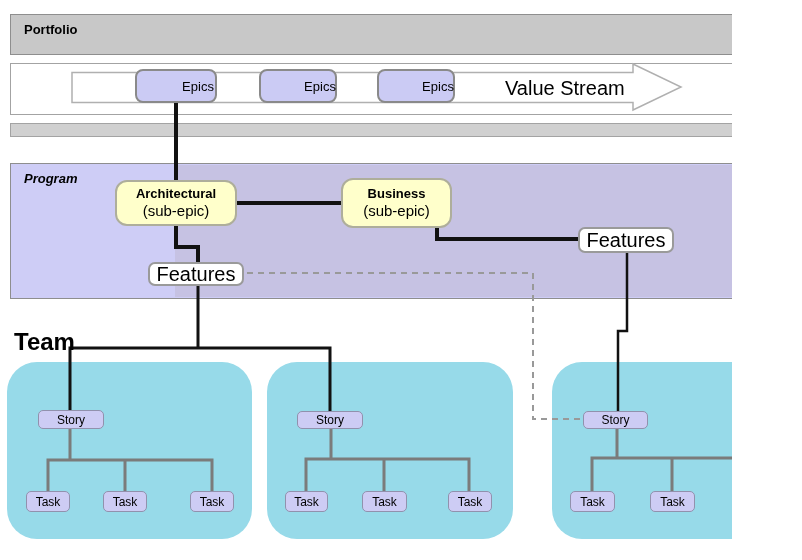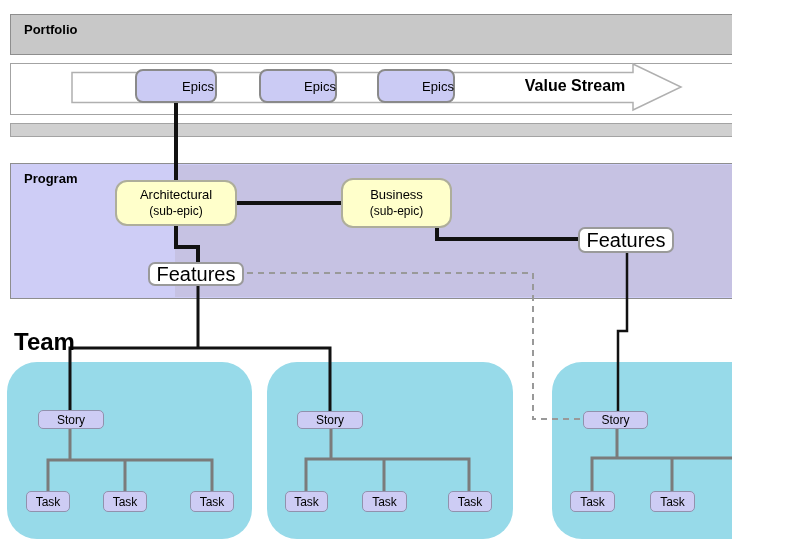--- a/index.html
+++ b/index.html
@@ -6,37 +6,37 @@
   #canvas{
     position:relative;width:732px;height:560px;background:#ffffff;overflow:hidden;
     font-family:"Liberation Sans","DejaVu Sans",sans-serif;color:#000;
   }
   
   .band{position:absolute;box-sizing:border-box;border:1px solid #8e8e8e;}
   .band-label{font-weight:bold;font-size:13px;padding:7px 0 0 13px;}
   .portfolio-header{left:10px;top:14px;width:780px;height:41px;background:#c8c8c8;}
   .portfolio-row{left:10px;top:63px;width:780px;height:52px;background:#ffffff;border-color:#a3a3a3;}
   .portfolio-footer{left:10px;top:123px;width:780px;height:14px;background:#d0d0d0;border-color:#a3a3a3;}
-  .program-band{left:10px;top:163px;width:780px;height:136px;background:#cecdf6;}
+  .program-band{left:10px;top:163px;width:780px;height:136px;background:#cecdf6;font-style:italic;}
   .program-inner{position:absolute;left:164px;top:1px;right:1px;bottom:1px;background:#c6c2e3;}
   .program-band .band-label{position:relative;z-index:2;}
   
   #wires{position:absolute;left:0;top:0;width:802px;height:560px;z-index:5;pointer-events:none;}
   
   .box{position:absolute;box-sizing:border-box;display:flex;align-items:center;justify-content:center;
        text-align:center;z-index:10;}
   .epic{background:#cbcbf4;border:2px solid #8a8a8a;border-radius:8px;font-size:13px;padding-left:44px;}
   .subepic{background:#ffffcb;border:2px solid #aeae9b;border-radius:12px;flex-direction:column;line-height:1.25;}
-  .subepic .t1{font-size:13px;}
-  .subepic .t2{font-size:12px;}
+  .subepic .t1{font-size:13px;font-weight:bold;}
+  .subepic .t2{font-size:15px;}
   .feature{background:#ffffff;border:2px solid #9a9a9a;border-radius:7px;font-size:20px;}
   .team-box{position:absolute;background:#97dae9;border-radius:30px;z-index:2;}
   .story,.task{background:#cdccf4;border:1px solid #9191ad;border-radius:5px;font-size:12px;}
-  .vs-label{position:absolute;left:505px;top:77px;width:140px;text-align:center;
-            font-weight:bold;font-size:16px;z-index:10;}
+  .vs-label{position:absolute;left:505px;top:77px;width:140px;
+            font-weight:normal;font-size:20px;z-index:10;}
   .team-label{position:absolute;left:14px;top:328px;font-weight:bold;font-size:24px;z-index:10;}
 </style>
 </head>
 <body>
 
 <div id="canvas">
 
   <div class="band portfolio-header">
     <div class="band-label">Portfolio</div>
   </div>

